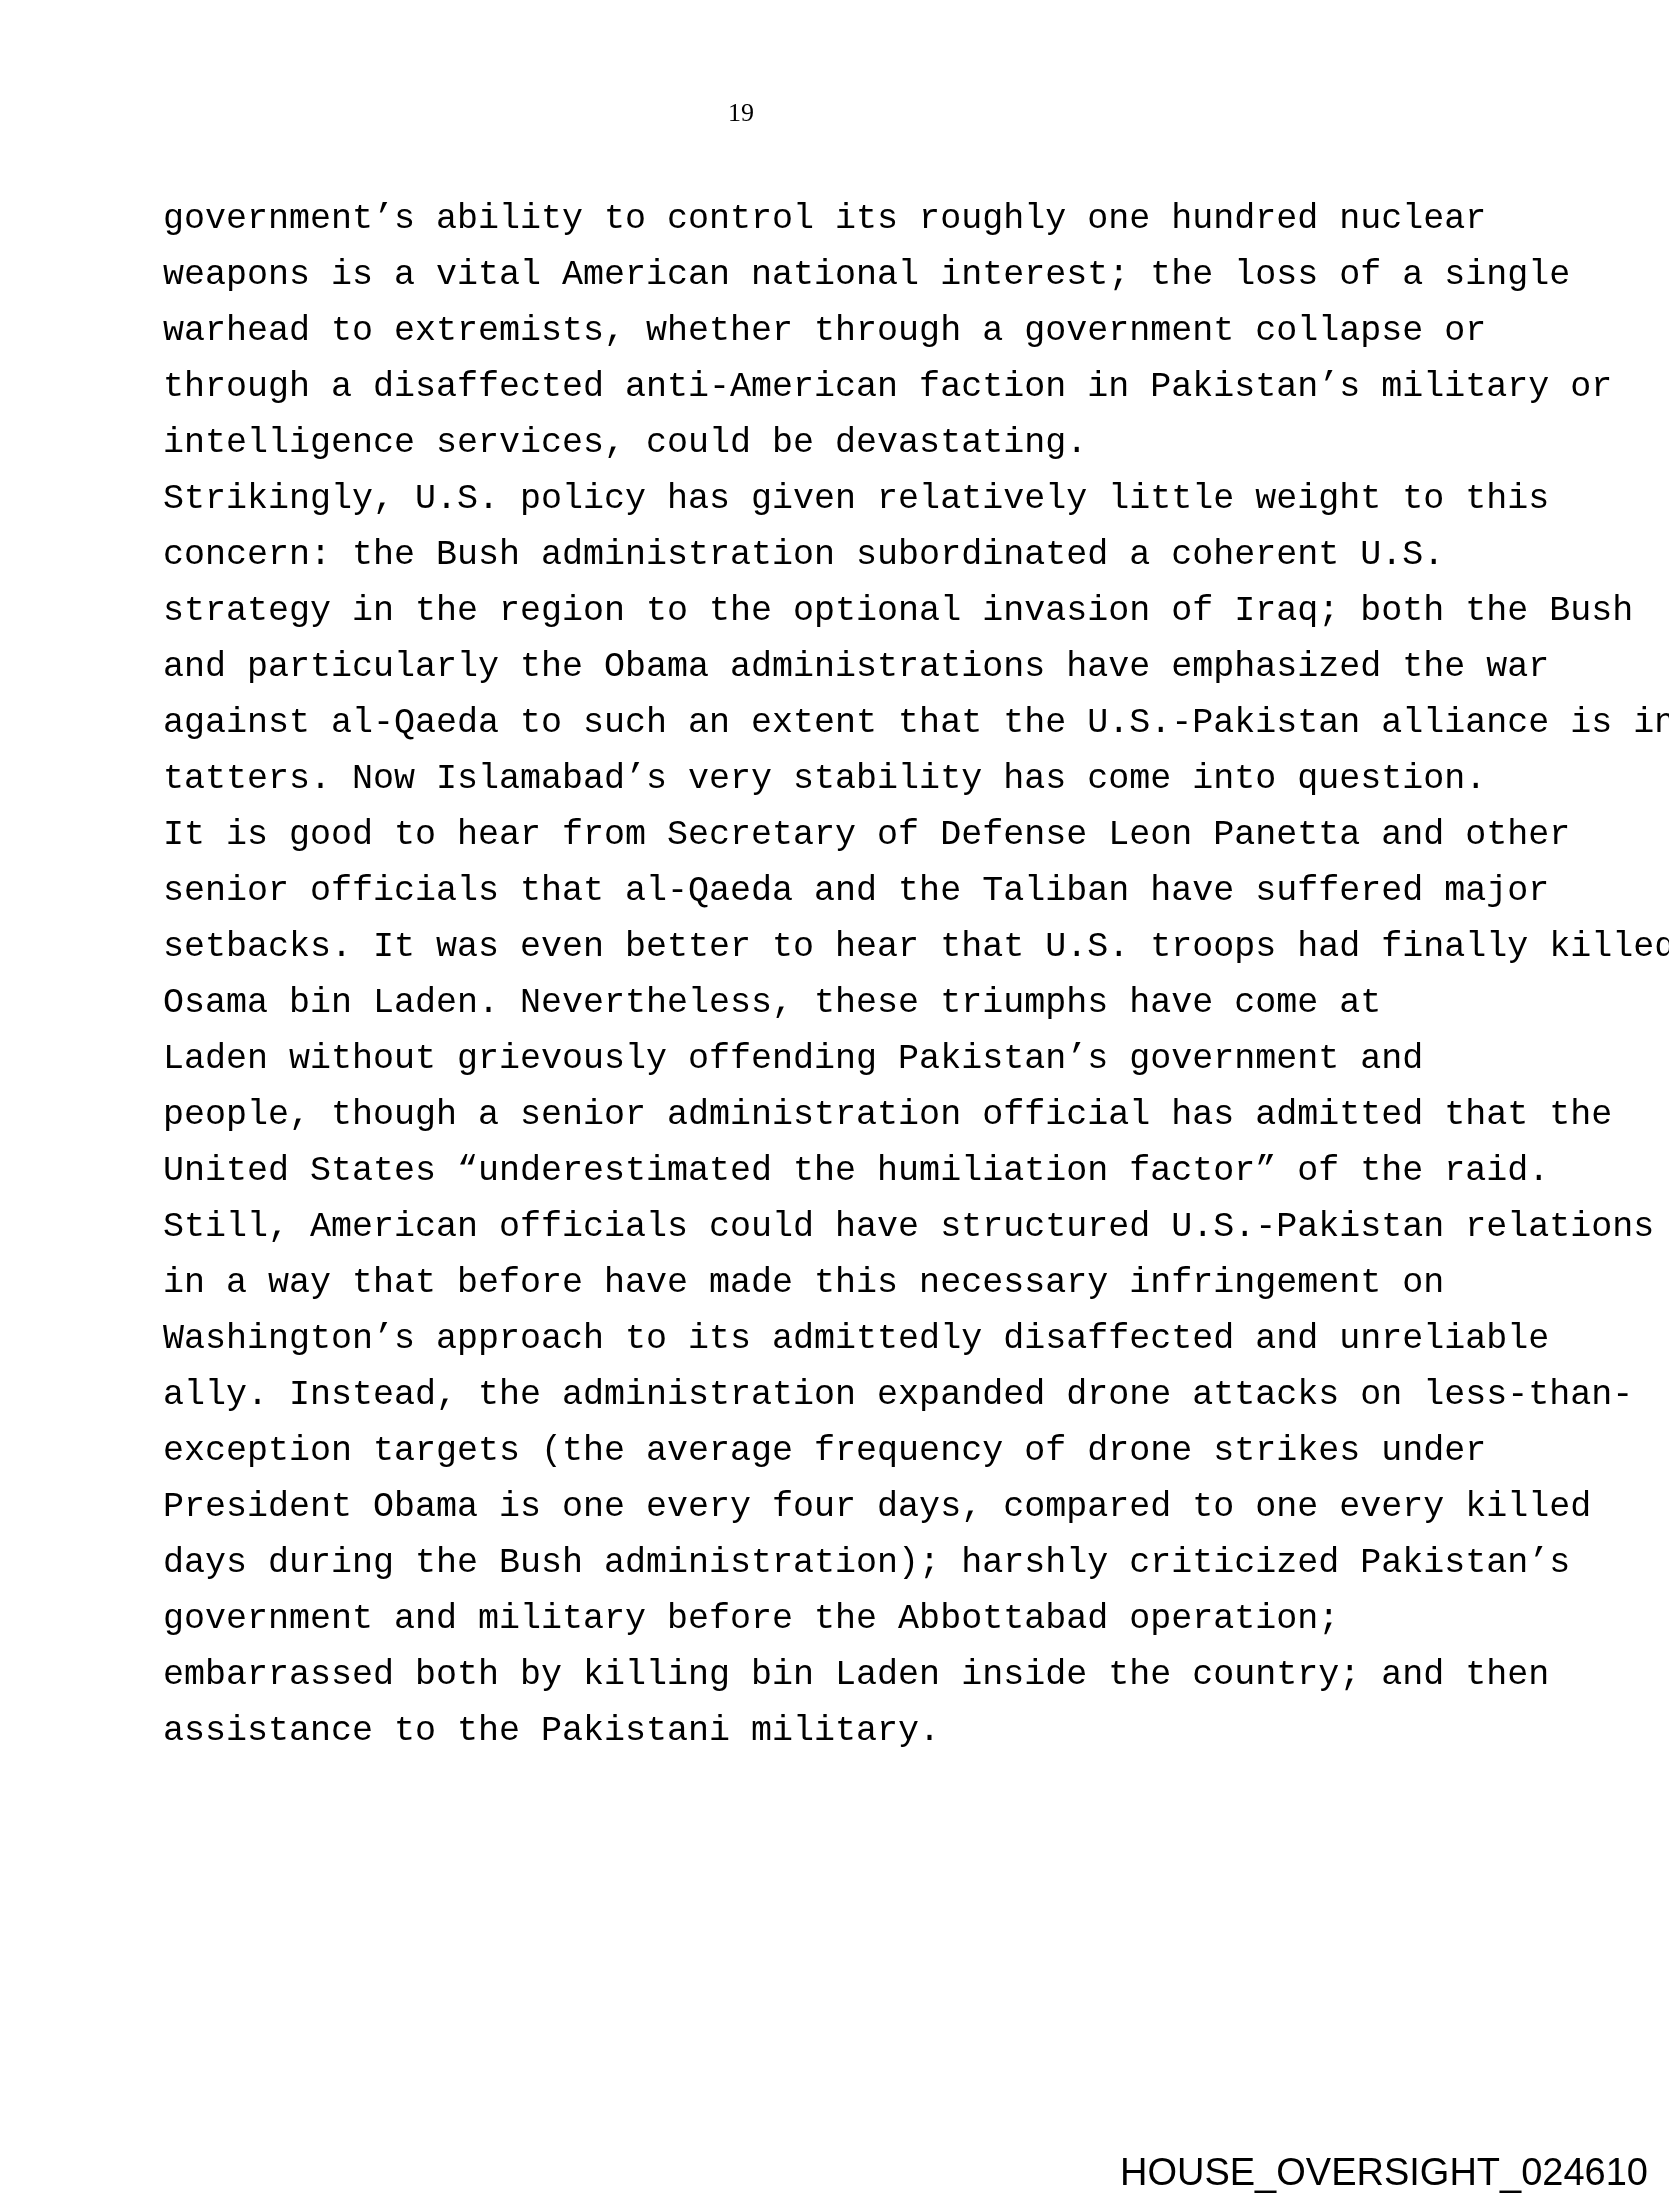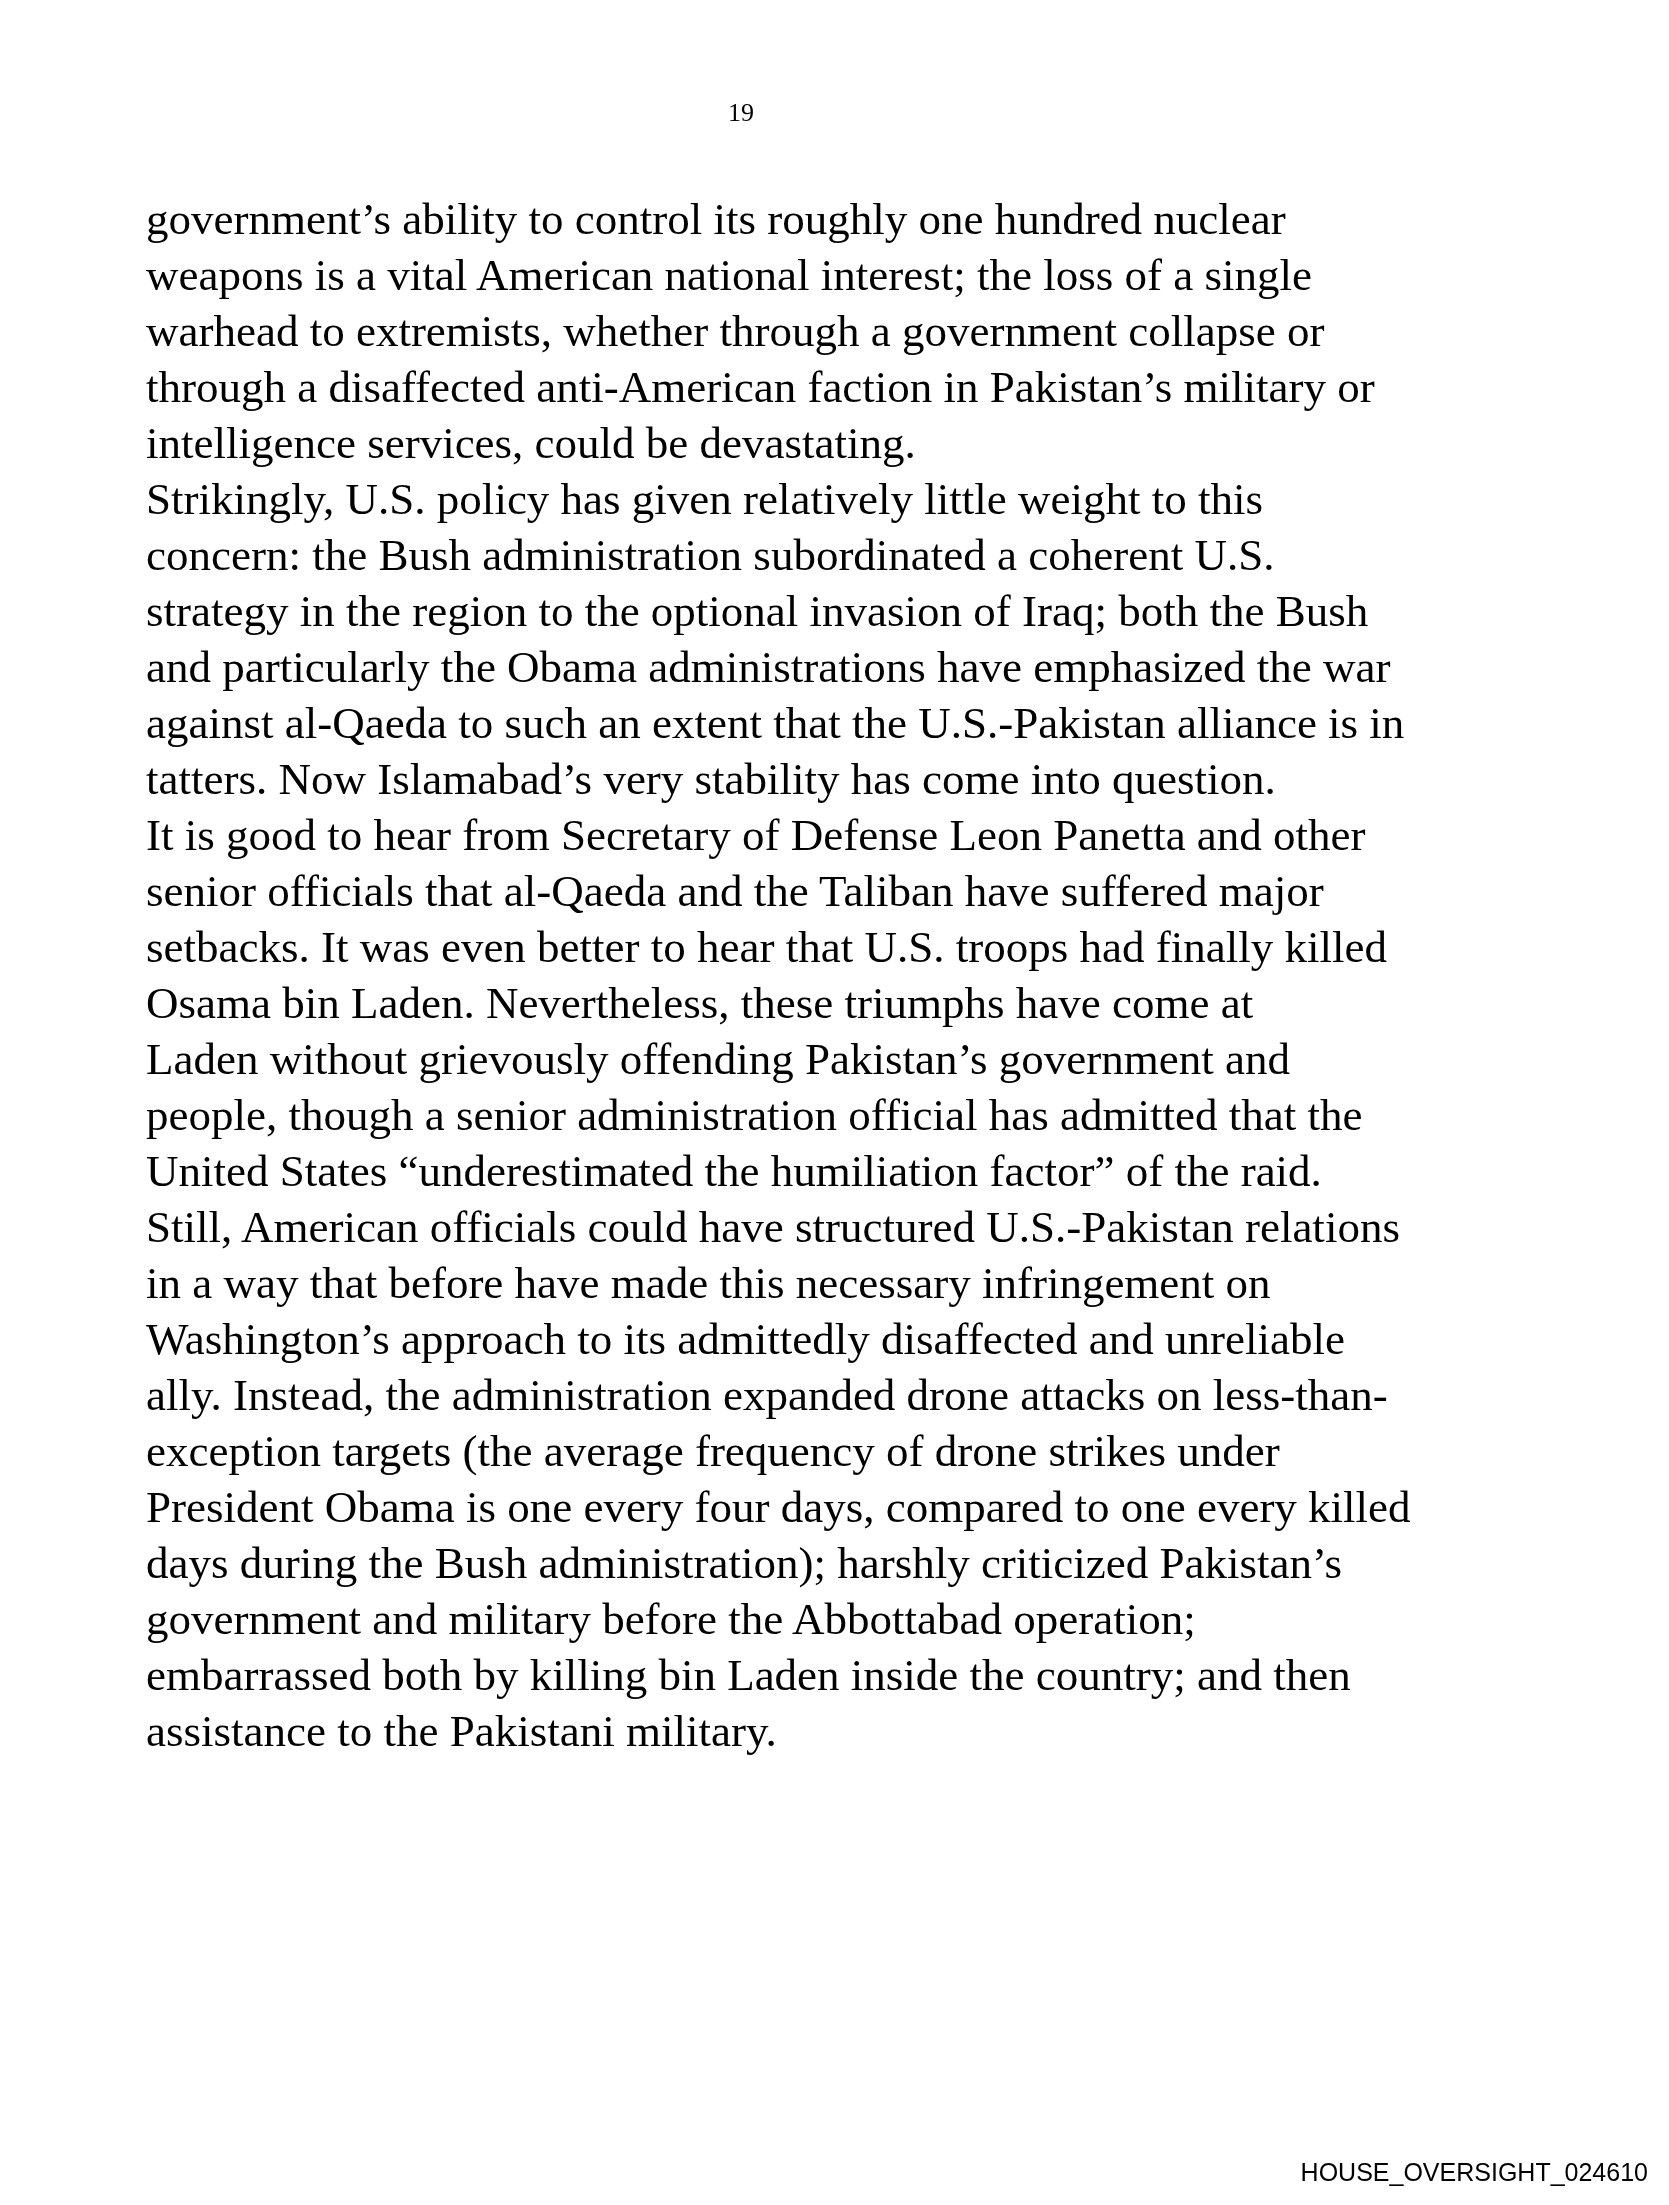--- a/index.html
+++ b/index.html
@@ -20,36 +20,36 @@
       left: 0;
       width: 1482px;
       text-align: center;
       font-family: "Liberation Serif", serif;
       font-size: 26px;
       line-height: 31px;
     }
     .body-text {
       position: absolute;
       top: 191px;
-      left: 146px;
+      left: 163px;
       width: 1440px;
-      font-family: Liberation Serif, serif;
-      font-size: 45px;
+      font-family: Liberation Mono, monospace;
+      font-size: 35px;
       line-height: 56px;
     }
     .line {
       display: block;
       white-space: nowrap;
     }
     .footer-id {
       position: absolute;
       top: 2155px;
       right: 21px;
       font-family: "Liberation Sans", sans-serif;
-      font-size: 25px;
+      font-size: 38px;
       line-height: 34px;
     }
   </style>
 </head>
 <body>
 
 <div class="page-number">19</div>
 
 <div class="body-text">
   <span class="line">government’s ability to control its roughly one hundred nuclear</span>

